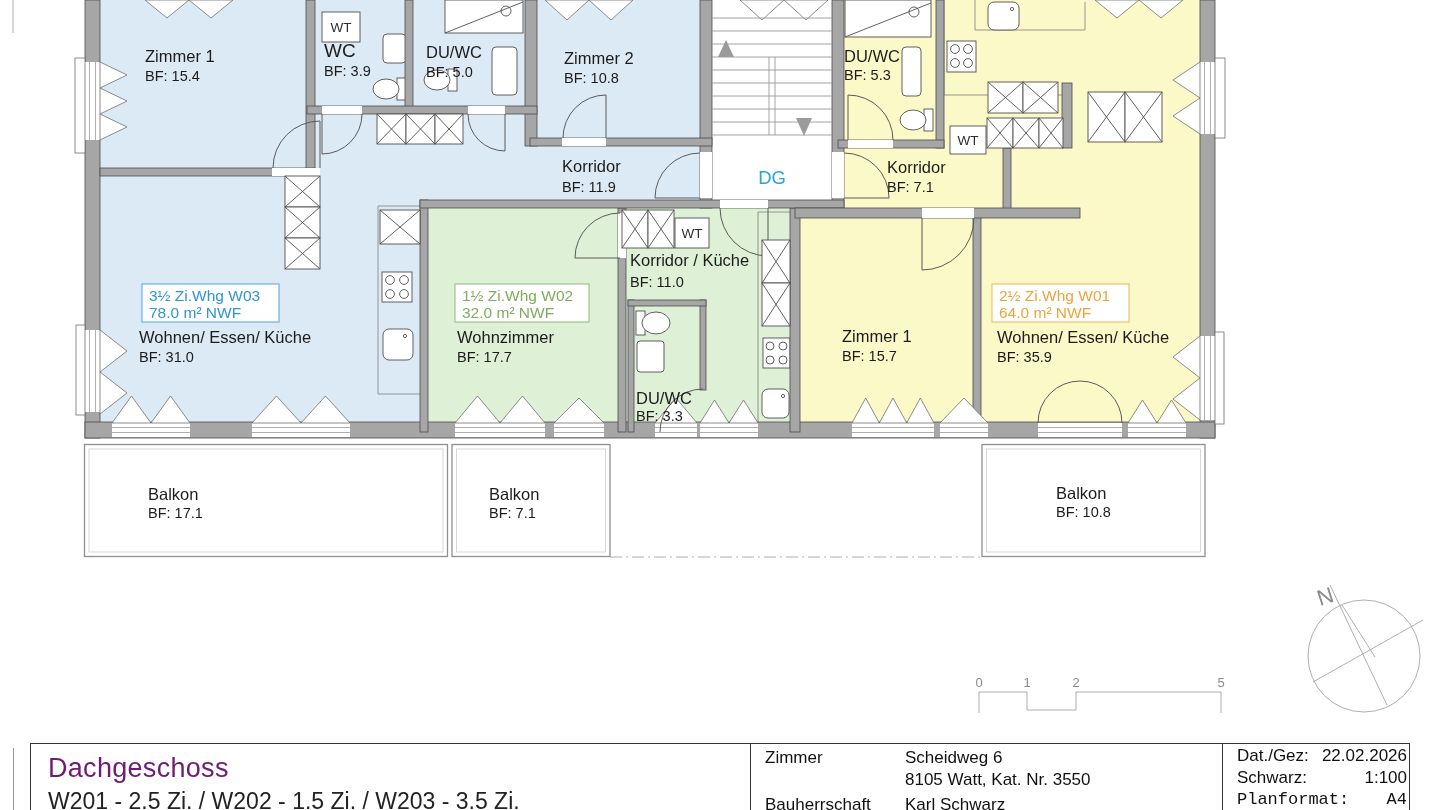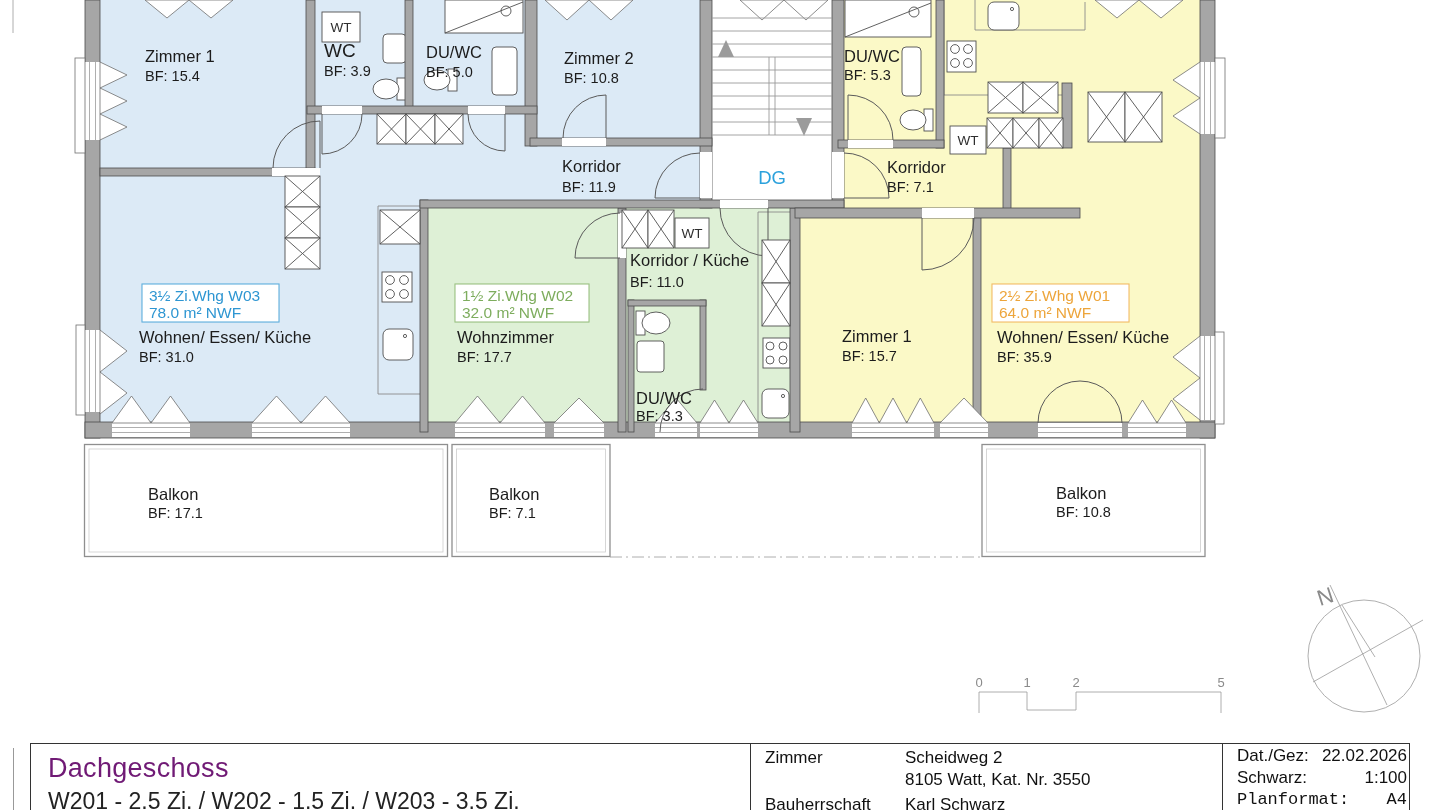--- a/index.html
+++ b/index.html
@@ -412,21 +412,21 @@
 <div>
   <div class="tb-box"></div>
   <div class="vline v1"></div>
   <div class="vline v2"></div>
   <div class="stub"></div>
 
   <div class="tb-title">Dachgeschoss</div>
   <div class="tb-sub">W201 - 2.5 Zi.  / W202 - 1.5 Zi.  / W203 - 3.5 Zi.</div>
 
   <div class="tb-lab" style="left:765px;top:748px;">Zimmer</div>
-  <div class="tb-val" style="left:905px;top:748px;">Scheidweg 2</div>
+  <div class="tb-val" style="left:905px;top:748px;">Scheidweg 6</div>
   <div class="tb-val" style="left:905px;top:770px;">8105 Watt, Kat. Nr. 3550</div>
   <div class="tb-lab" style="left:765px;top:795px;">Bauherrschaft</div>
   <div class="tb-val" style="left:905px;top:795px;">Karl Schwarz</div>
 
   <div class="tb-row" style="top:746px;">
     <span>Dat./Gez:</span>
     <span>22.02.2026</span>
   </div>
   <div class="tb-row" style="top:768px;">
     <span>Schwarz:</span>

